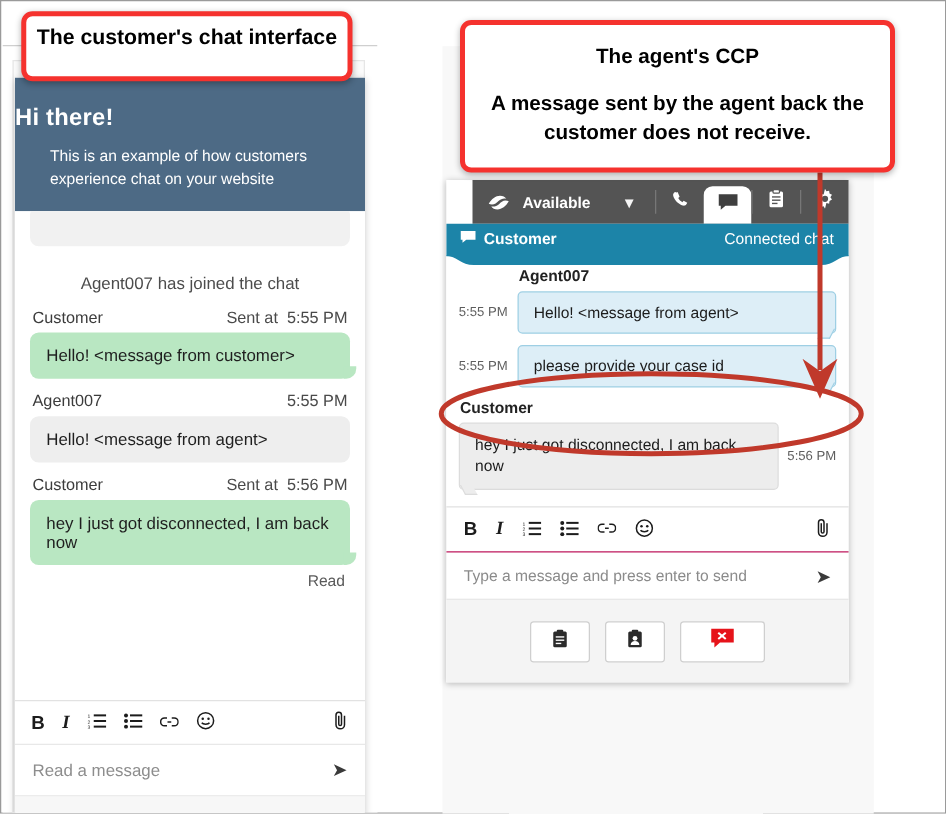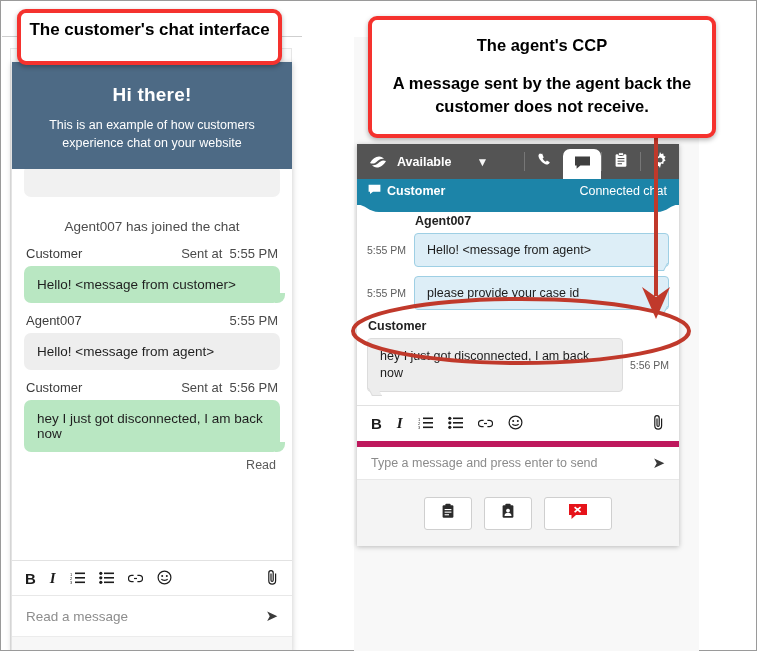--- a/index.html
+++ b/index.html
@@ -14,21 +14,21 @@
 
   
   .site{position:absolute;left:1px;top:1px;width:300px;height:648px;background:#ffffff;overflow:hidden;}
   .site-rule{position:absolute;left:0;top:34px;width:300px;height:1px;background:#cfcfcf;}
   .site-panel{position:absolute;left:8px;top:46px;width:282px;height:604px;background:#fbfbfb;border:1px solid #e6e6e6;box-sizing:border-box;}
 
   
   .widget{position:absolute;left:10px;top:60px;width:280px;height:591px;background:#ffffff;
           box-shadow:0 1px 6px rgba(0,0,0,.22);overflow:hidden;}
   .widget-header{position:absolute;left:0;top:0;width:280px;height:107px;background:#4d6a85;color:#fff;
-          text-align:center;box-sizing:border-box;padding-top:22px;}
+          box-sizing:border-box;padding-top:22px;}
   .widget-title{font-size:19px;font-weight:bold;letter-spacing:.2px;}
   .widget-sub{font-size:12.5px;line-height:18px;margin-top:10px;padding:0 28px;}
 
   .thread{position:absolute;left:0;top:107px;width:280px;height:378px;background:#fff;overflow:hidden;}
   .bubble-partial{margin:0 12px;background:#f1f1f1;border-radius:7px;height:32px;position:relative;top:-4px;}
   .sysline{text-align:center;color:#4c4c4c;font-size:13.5px;margin:18px 0 12px;}
   .meta{display:flex;justify-content:space-between;align-items:baseline;padding:0 14px;margin-top:10px;
         font-size:13px;color:#3c3c3c;}
   .meta .right{color:#4a4a4a;}
   .bubble{margin:5px 12px 0;padding:11px 13px;border-radius:7px;font-size:13.5px;color:#1f1f1f;position:relative;}
@@ -46,21 +46,21 @@
         padding:0 14px;box-sizing:border-box;background:#fff;}
   .composer .ph{flex:1;color:#8d8d8d;font-size:13.5px;}
   .sendarrow{color:#3a3a3a;font-size:15px;}
   .endzone{position:absolute;left:0;top:574px;width:280px;height:90px;background:#f7f7f7;
         border-top:1px solid #ececec;display:flex;justify-content:center;padding-top:19px;box-sizing:border-box;}
 
   
   .ccp-backdrop{position:absolute;left:353px;top:36px;width:345px;height:614px;background:#f8f8f8;}
   .ccp{position:absolute;left:356px;top:143px;width:322px;background:#ffffff;
         box-shadow:0 1px 5px rgba(0,0,0,.25);overflow:hidden;}
-  .ccp-top{height:35px;background:#545454;display:flex;align-items:center;color:#fff;padding-left:11px;box-sizing:border-box;}
+  .ccp-top{height:35px;background:#545454;display:flex;align-items:center;color:#fff;padding-left:11px;box-sizing:border-box;margin-left:21px;}
   .ccp-logo{width:20px;height:16px;margin-right:9px;}
   .ccp-status{font-size:12.5px;font-weight:bold;}
   .ccp-caret{margin-left:25px;font-size:12px;opacity:.95;}
   .ccp-top .grow{flex:1;}
   .divx{width:1px;height:19px;background:#777;}
   .ccp-tab{width:38px;height:35px;display:flex;align-items:center;justify-content:center;}
   .ccp-tab.active{background:#fff;border-radius:7px 7px 0 0;height:30px;align-self:flex-end;}
 
   .ccp-contact{background:#1c84a8;color:#fff;padding:5px 11px 7px;position:relative;}
   .cc-row1{display:flex;align-items:center;gap:6px;font-size:12.5px;font-weight:bold;}
@@ -79,21 +79,21 @@
         border-right:1px solid #9ecfe4;border-bottom:1px solid #9ecfe4;transform:skewX(-28deg);}
   .cname{font-size:12.5px;font-weight:bold;color:#222;margin:6px 0 5px 11px;}
   .cbub{flex:1;background:#ededed;border:1px solid #dcdcdc;border-radius:4px;padding:9px 12px;
         font-size:12.5px;color:#1c1c1c;line-height:17px;position:relative;}
   .cbub:before{content:"";position:absolute;left:2px;bottom:-5px;width:9px;height:7px;background:#ededed;
         border-left:1px solid #dcdcdc;border-bottom:1px solid #dcdcdc;transform:skewX(28deg);}
 
   .ccp-fmt{height:36px;border-top:1px solid #e1e1e1;display:flex;align-items:center;padding:0 14px;
         box-sizing:border-box;gap:15px;}
   .ccp-fmt .sp{flex:1;}
-  .ccp-comp{height:38px;border-top:6px solid #be185d;display:flex;align-items:center;padding:0 14px;box-sizing:border-box;}
+  .ccp-comp{height:38px;border-top:1px solid #be185d;display:flex;align-items:center;padding:0 14px;box-sizing:border-box;}
   .ccp-comp .ph{flex:1;color:#8b8b8b;font-size:12.5px;}
   .ccp-actions{background:#f4f4f4;border-top:1px solid #e8e8e8;height:66px;display:flex;
         align-items:center;justify-content:center;gap:12px;}
   .actbtn{width:46px;height:31px;background:#fff;border:1px solid #cfcfcf;border-radius:3px;
         display:flex;align-items:center;justify-content:center;}
   .actbtn.wide{width:66px;}
 
   
   .callout{position:absolute;background:#fff;border:4px solid #f5322e;border-radius:9px;
         text-align:center;font-weight:bold;color:#000;box-sizing:border-box;

